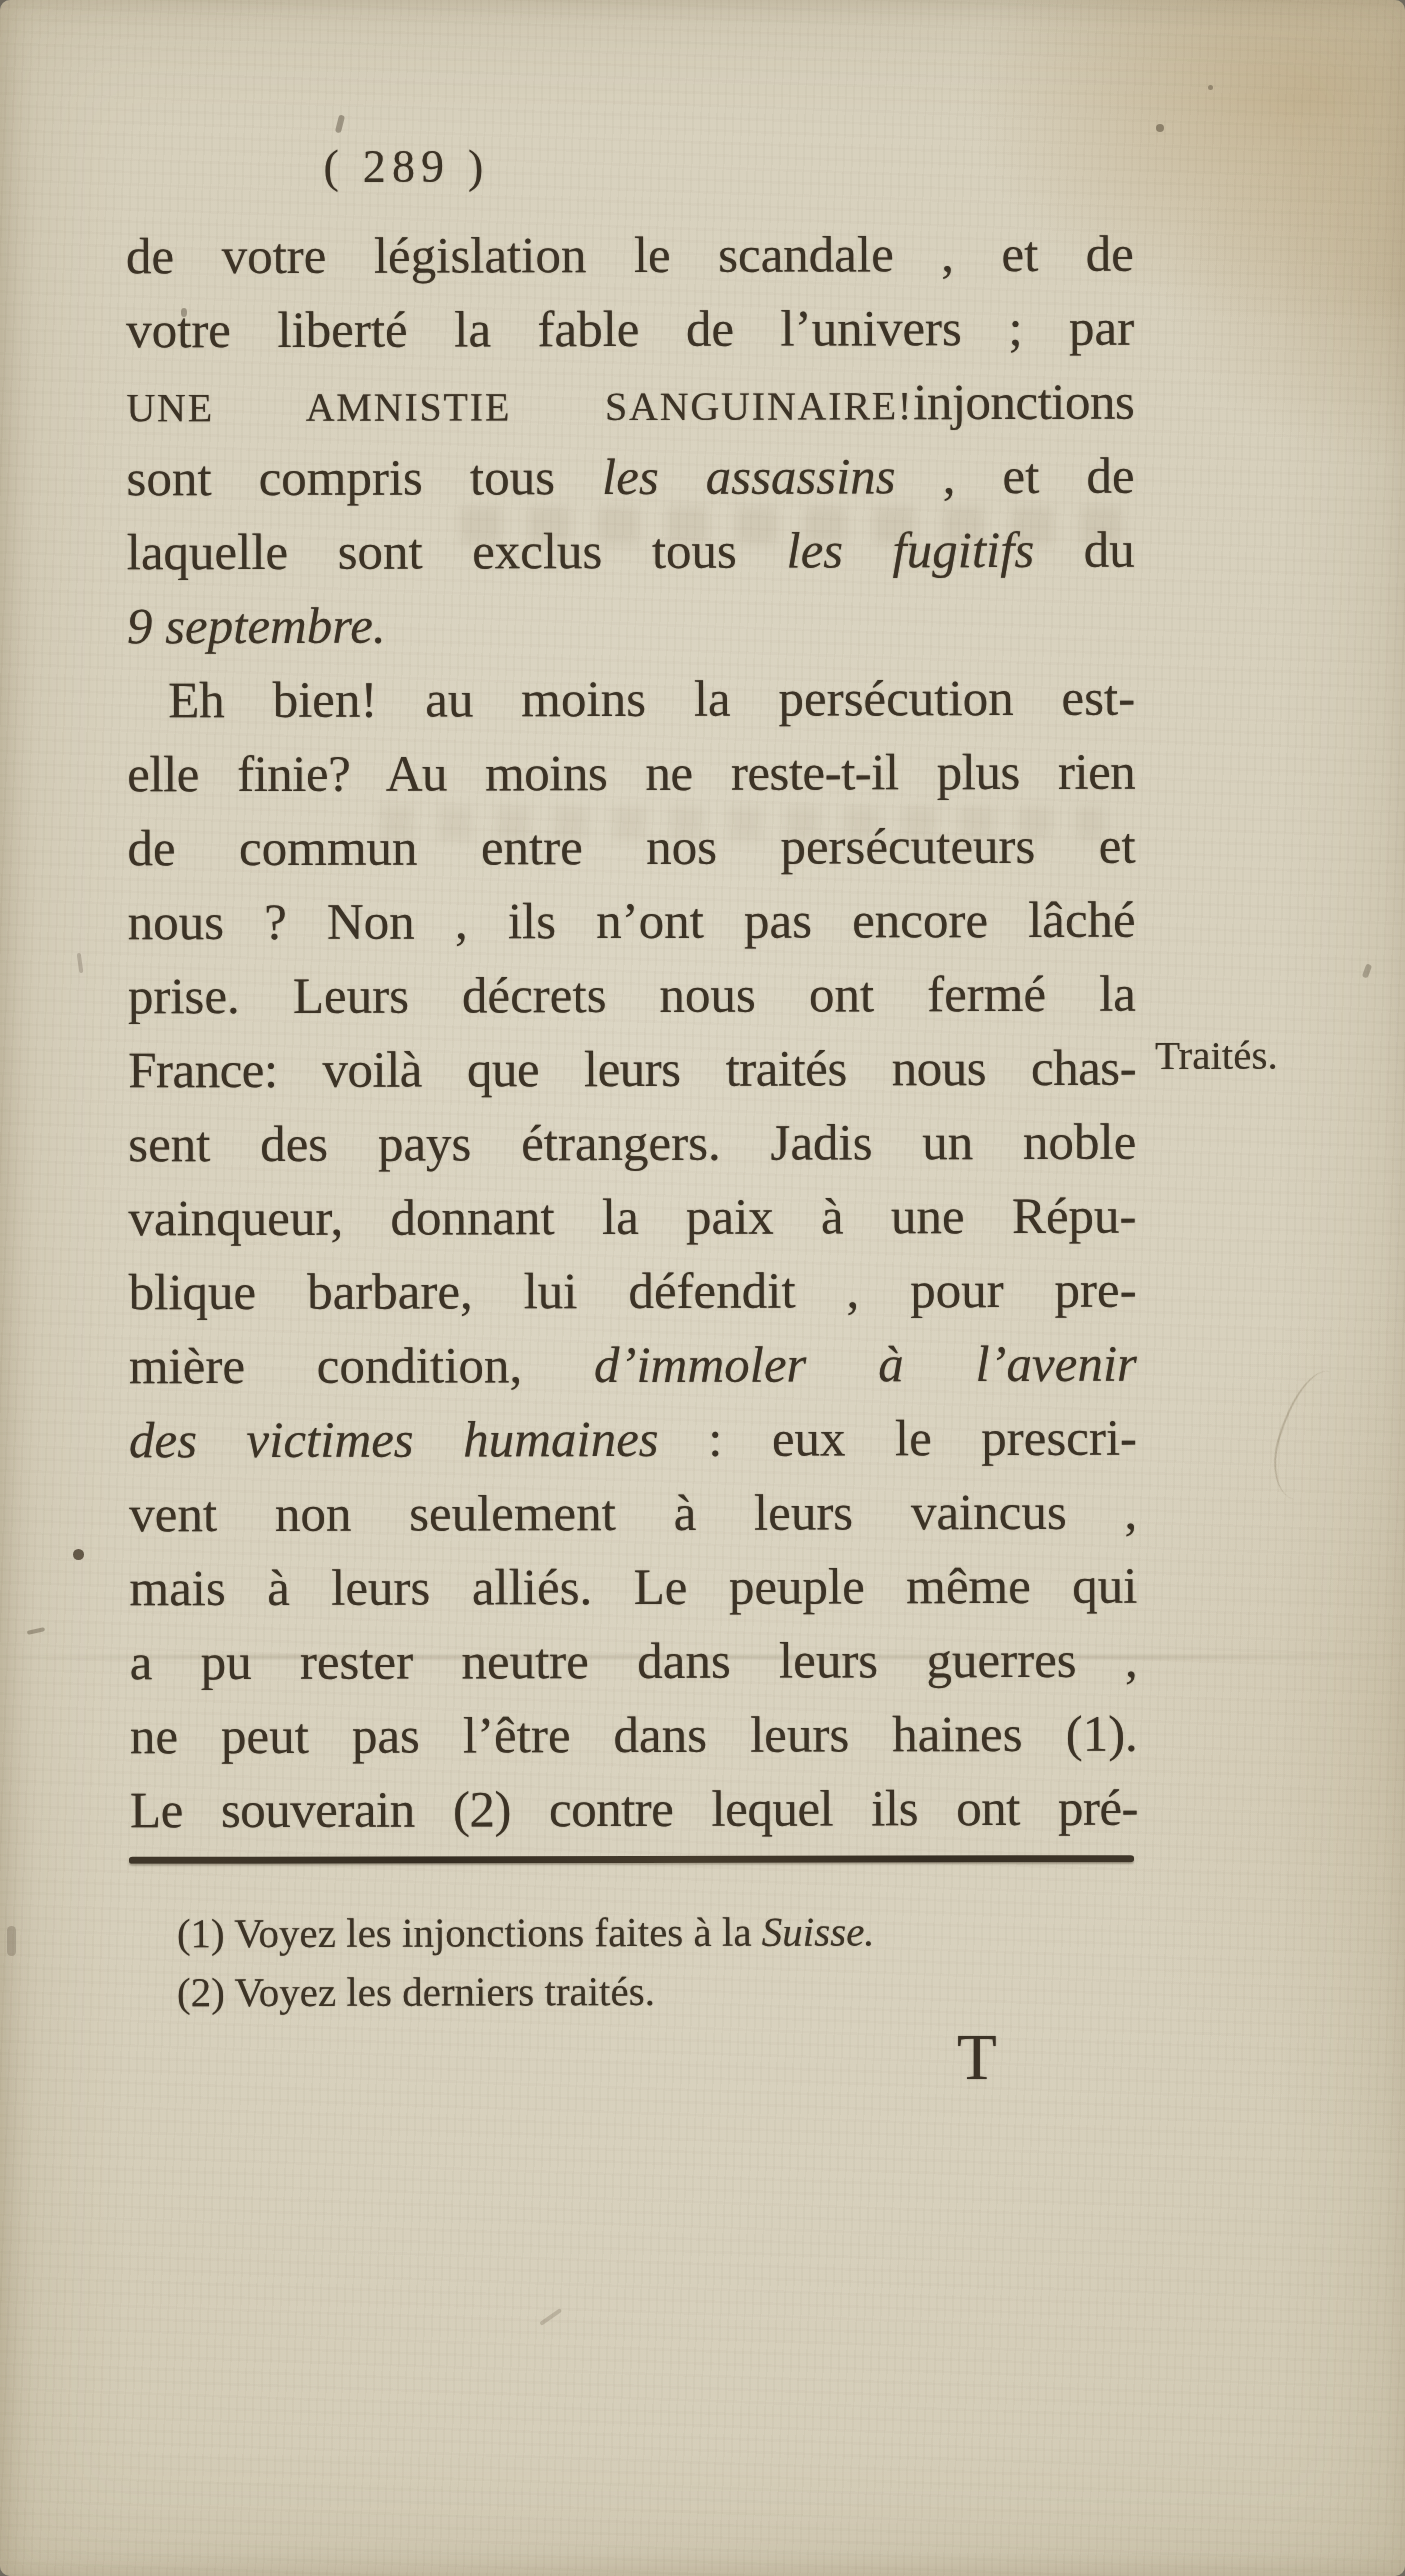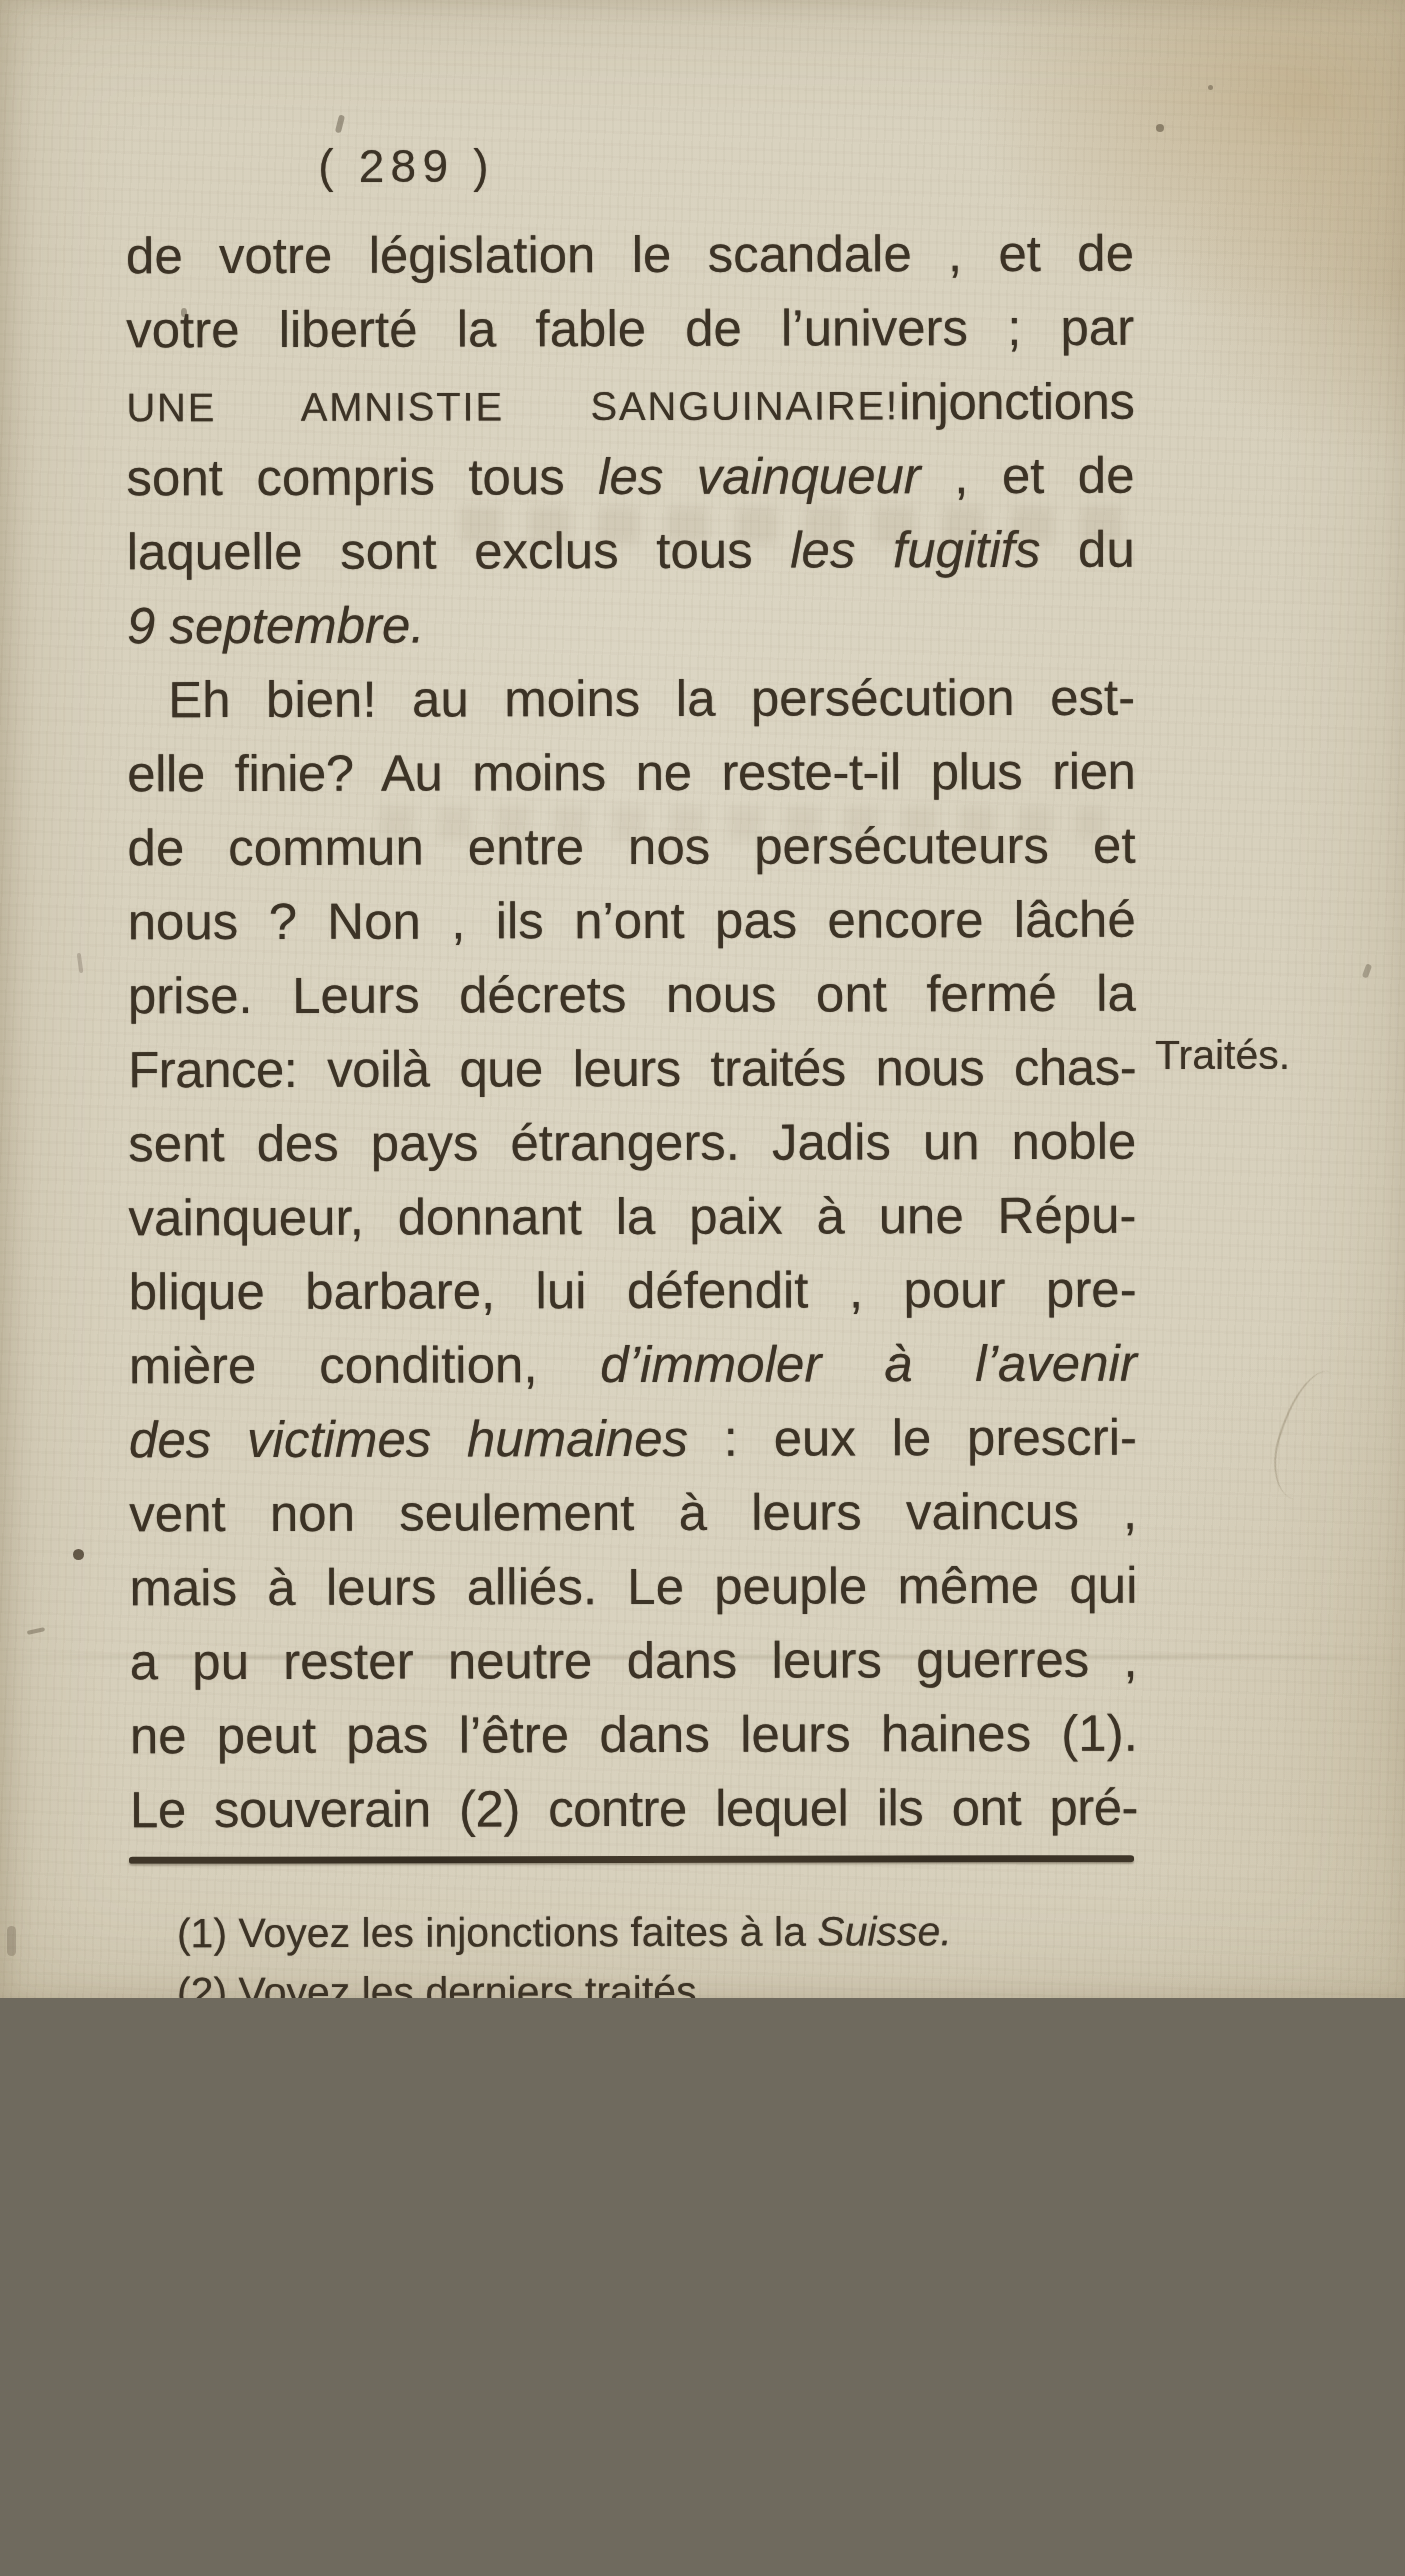--- a/index.html
+++ b/index.html
@@ -1,28 +1,29 @@
 <!DOCTYPE html>
 <html style="font-size:14px"><head>
 <meta charset="utf-8">
 <style>
   html,body{margin:0;padding:0;background:#6f6a5e;}
   .paper{
     position:relative;
-    width:1405px;height:1998px;
+    width:1405px;height:2576px;
     margin:0;
     overflow:hidden;
-    font-family:Liberation Sans, sans-serif;
+    font-family:Liberation Serif, serif;
     color:#3c3326;
     background:
       radial-gradient(ellipse 548px 371px at 1309px 97px, rgba(172,143,94,.42), rgba(172,143,94,0) 62%),
       radial-gradient(ellipse 371px 265px at 1405px 292px, rgba(168,140,95,.25), rgba(168,140,95,0) 65%),
       radial-gradient(ellipse 442px 619px at 1405px 1724px, rgba(158,134,92,.10), rgba(158,134,92,0) 70%),
       radial-gradient(ellipse 1326px 2211px at 46% 42%, #dcd6c4 0%, #d7d0bc 55%, #cdc5ad 100%);
     box-shadow: inset 0 0 124px rgba(118,98,60,.20), inset 7px 0 26.5px rgba(100,84,52,.18);
+    border-radius: 10px;
   }
   
   .paper::before{
     content:"";position:absolute;inset:0;pointer-events:none;
     background:
       repeating-linear-gradient(92deg, rgba(118,100,68,.035) 0 1.8px, rgba(0,0,0,0) 1.8px 8px),
       repeating-linear-gradient(2deg, rgba(130,112,80,.025) 0 2.7px, rgba(0,0,0,0) 2.7px 12.4px);
     mix-blend-mode:multiply;
   }
   
@@ -87,21 +88,21 @@
 <body>
 
 <div class="paper">
 
   <div class="pagenum">( 289 )</div>
 
   <div class="textblock">
       <div class="line just"><span class="seg-r">de votre législation le scandale , et de</span></div>
       <div class="line just"><span class="seg-r">votre liberté la fable de l’univers ; par</span></div>
       <div class="line just tight"><span class="seg-sc">UNE AMNISTIE SANGUINAIRE!</span><span class="seg-r">injonctions</span></div>
-      <div class="line just"><span class="seg-r">sont compris tous </span><span class="seg-i">les vainqueur</span><span class="seg-r"> , et de</span></div>
+      <div class="line just"><span class="seg-r">sont compris tous </span><span class="seg-i">les assassins</span><span class="seg-r"> , et de</span></div>
       <div class="line just"><span class="seg-r">laquelle sont exclus tous </span><span class="seg-i">les fugitifs</span><span class="seg-r"> du</span></div>
       <div class="line"><span class="seg-i">9 septembre.</span></div>
       <div class="line just ind"><span class="seg-r">Eh bien! au moins la persécution est-</span></div>
       <div class="line just tight"><span class="seg-r">elle finie? Au moins ne reste-t-il plus rien</span></div>
       <div class="line just"><span class="seg-r">de commun entre nos persécuteurs et</span></div>
       <div class="line just"><span class="seg-r">nous ? Non , ils n’ont pas encore lâché</span></div>
       <div class="line just"><span class="seg-r">prise. Leurs décrets nous ont fermé la</span></div>
       <div class="line just tight"><span class="seg-r">France: voilà que leurs traités nous chas-</span></div>
       <div class="line just"><span class="seg-r">sent des pays étrangers. Jadis un noble</span></div>
       <div class="line just"><span class="seg-r">vainqueur, donnant la paix à une Répu-</span></div>

